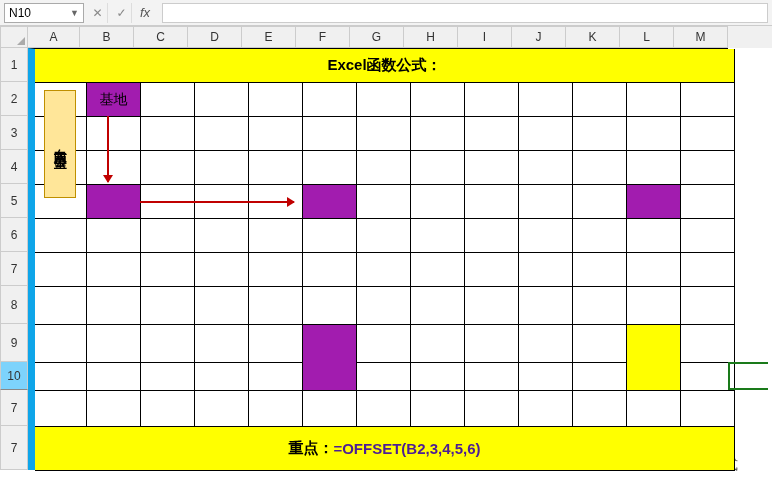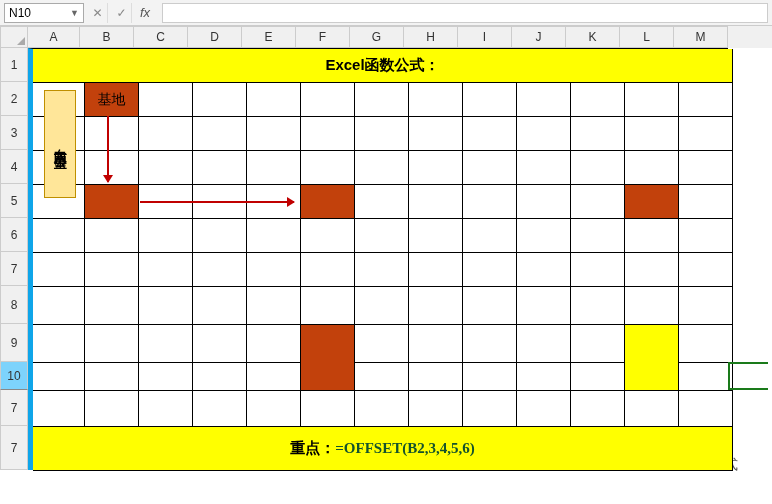--- a/index.html
+++ b/index.html
@@ -11,35 +11,35 @@
 .fx { font-style: italic; font-size: 13px; color: #555; padding:0 4px;}
 .fbar { flex:1; height:20px; border:1px solid #ccc; background:#fff; margin-left:4px;}
 .sheet { position: relative; }
 .colhdr { display: flex; height: 22px; background: #f0f0f0; }
 .corner { width: 28px; border: 1px solid #ccc; background: #f0f0f0; position:relative;}
 .corner::after{content:"";position:absolute;right:2px;bottom:2px;border-left:8px solid transparent;border-bottom:8px solid #aaa;}
 .ch { border: 1px solid #ccc; border-left: none; display: flex; align-items: center; justify-content: center; color: #333; font-size: 12px; background:#f0f0f0;}
 .rows { position: relative; }
 .rh { width: 28px; border: 1px solid #ccc; border-top:none; background: #f0f0f0; display: flex; align-items: center; justify-content: center; font-size: 12px; color:#333;}
 .rh.sel { background:#7dd3fc; border-bottom:1px solid #888;}
-.grid { position: absolute; left: 28px; top: 22px; border-top:1px solid #000; border-left:5px solid #0ea5e9;}
+.grid { position: absolute; left: 28px; top: 22px; border-top:1px solid #000; border-left:7px solid #0ea5e9;}
 .c { border-right:1px solid #000; border-bottom:1px solid #000; display:flex; align-items:center; justify-content:center; position:relative;}
 .yellow { background:#ffff00; }
-.red { background:#c2410c; }
+.red { background:#a21caf; }
 .title-row { font-weight:bold; font-size:15px; }
 .title-black { color:#000; }
 .title-red { color:#ff0000; }
 .tan-box { position:absolute; background:#ffe699; border:1px solid #bf8f00; padding:4px 6px; writing-mode:vertical-rl; text-align:center; font-size:13px; font-weight:bold; color:#000; letter-spacing:2px; z-index:10;}
 .arrow-v { position:absolute; width:1.5px; background:#c00000; z-index:5;}
 .arrow-v::after{content:"";position:absolute;bottom:-1px;left:-4px;border-left:5px solid transparent;border-right:5px solid transparent;border-top:8px solid #c00000;}
 .arrow-h { position:absolute; height:1.5px; background:#c00000; z-index:5;}
 .arrow-h::after{content:"";position:absolute;right:-1px;top:-4px;border-top:5px solid transparent;border-bottom:5px solid transparent;border-left:8px solid #c00000;}
-.footer-row { font-weight:bold;font-family:Liberation Serif, serif; }
+.footer-row { font-weight:bold; }
 .footer-black{color:#000;}
-.footer-red{color:#14532d;}
+.footer-red{color:#4c1d95;}
 .watermark{position:absolute; font-size:14px; color:#555;}
 .selbox{position:absolute;border:2px solid #1a7a1a;pointer-events:none;z-index:20;}
 </style>
 </head>
 <body>
 
 <div class="toolbar">
   <div class="namebox">
     <span>N10</span>
     <span class="dd">▼</span>

